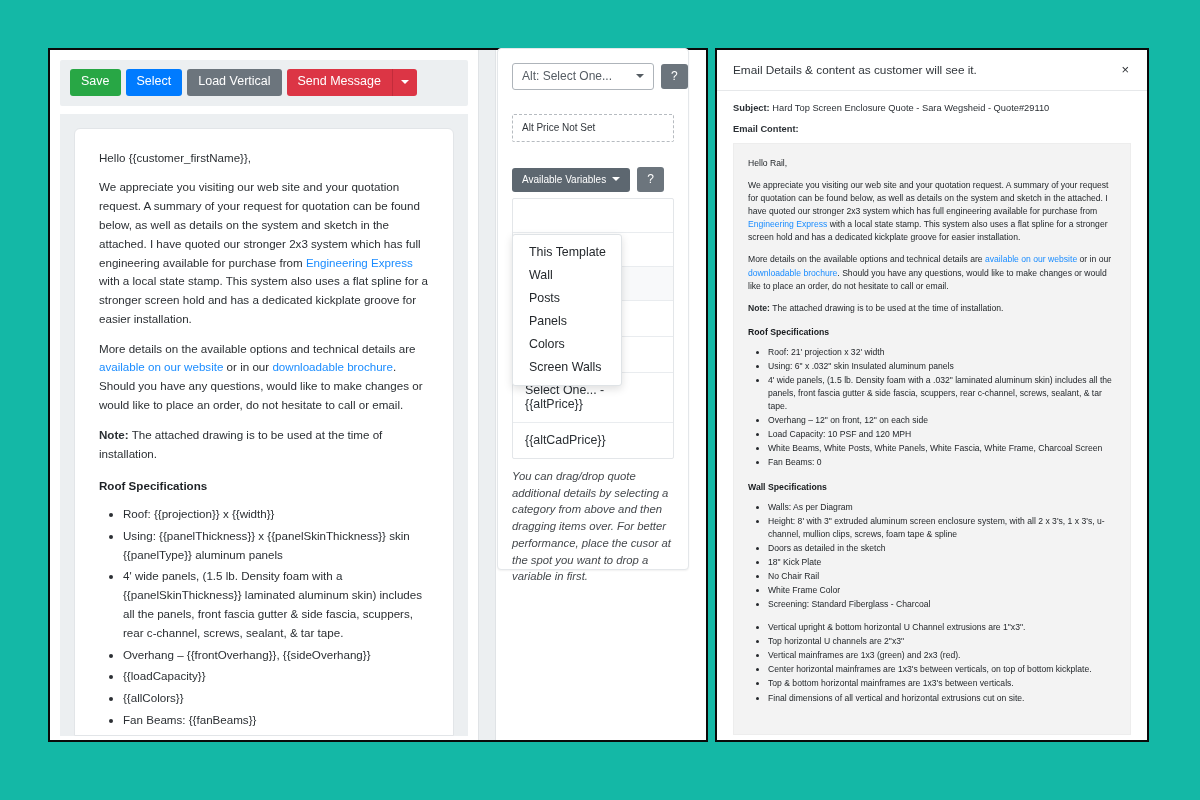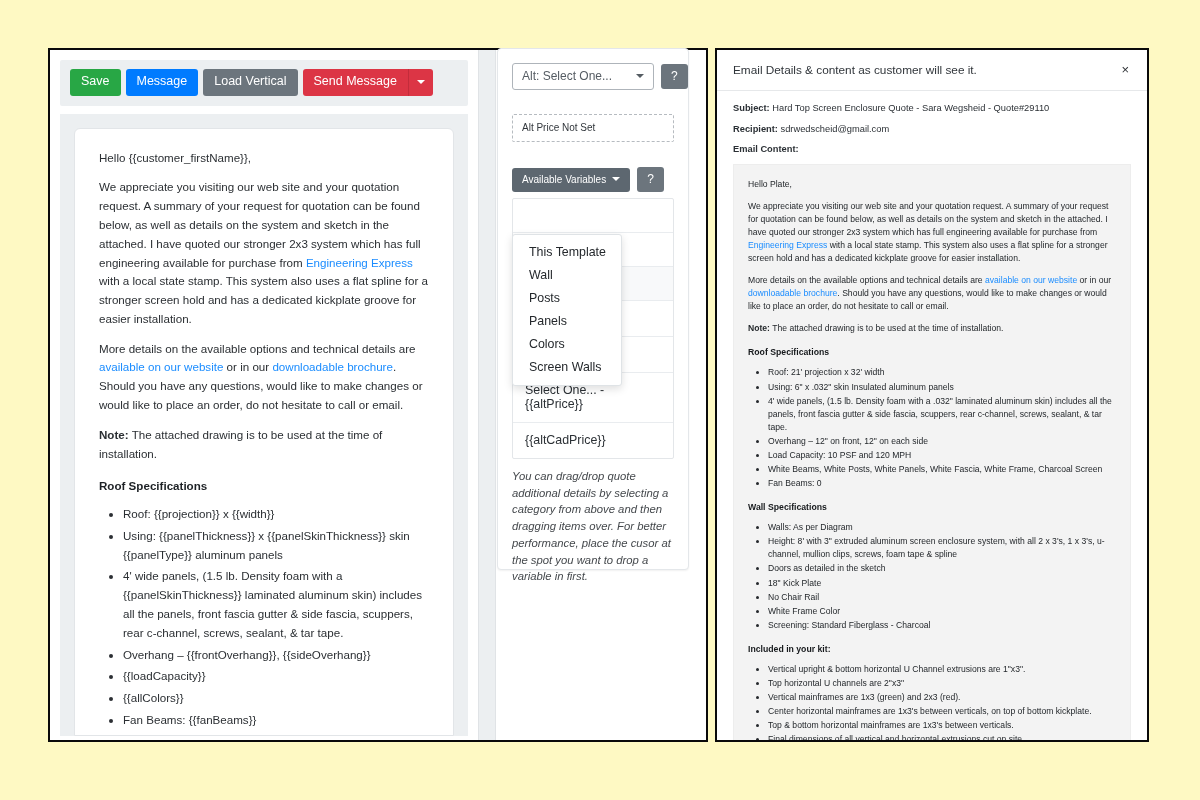--- a/index.html
+++ b/index.html
@@ -7,21 +7,21 @@
   html, body {
     margin: 0; padding: 0;
     width: 1200px; height: 800px;
     background: #ffffff;
     font-family: "Liberation Sans", sans-serif;
     -webkit-font-smoothing: antialiased;
   }
   .screen {
     position: relative;
     width: 1200px; height: 800px;
-    background: #fef9c3;
+    background: #14b8a6;
     overflow: hidden;
   }
 
   
   .left-window {
     position: absolute;
     left: 48px; top: 48px;
     width: 660px; height: 694px;
     background: #ffffff;
     border: 2px solid #0a0a0a;
@@ -279,21 +279,21 @@
 <body>
 
 <div class="screen">
 
   <div class="left-window">
 
     <div class="editor-col">
 
       <div class="toolbar">
         <button class="btn btn-save">Save</button>
-        <button class="btn btn-preview">Message</button>
+        <button class="btn btn-preview">Select</button>
         <button class="btn btn-load">Load Vertical</button>
         <button class="btn btn-send">Send Message</button>
         <button class="btn btn-caret">
           <span class="caret"></span>
         </button>
       </div>
 
       <div class="editor-body-wrap">
         <div class="editor-sheet">
 
@@ -371,27 +371,26 @@
 
     <div class="modal-head">
       <div class="modal-title">Email Details &amp; content as customer will see it.</div>
       <div class="close-x">×</div>
     </div>
 
     <div class="modal-body">
 
       <div class="meta-line"><span class="lab">Subject:</span><span> Hard Top Screen Enclosure Quote - Sara Wegsheid - Quote#29110</span></div>
 
-      <div class="meta-line"><span class="lab">Recipient:</span><span> sdrwedscheid@gmail.com</span></div>
 
       <div class="meta-line"><span class="lab">Email Content:</span></div>
 
       <div class="mail-preview">
 
-        <p>Hello Plate,</p>
+        <p>Hello Rail,</p>
 
         <p><span>We appreciate you visiting our web site and your quotation request. A summary of your request for quotation can be found below, as well as details on the system and sketch in the attached. I have quoted our stronger 2x3 system which has full engineering available for purchase from </span><a class="lnk" href="#">Engineering Express</a><span> with a local state stamp. This system also uses a flat spline for a stronger screen hold and has a dedicated kickplate groove for easier installation.</span></p>
 
         <p><span>More details on the available options and technical details are </span><a class="lnk" href="#">available on our website</a><span> or in our </span><a class="lnk" href="#">downloadable brochure</a><span>. Should you have any questions, would like to make changes or would like to place an order, do not hesitate to call or email.</span></p>
 
         <p><span class="bold">Note:</span><span> The attached drawing is to be used at the time of installation.</span></p>
 
         <h5>Roof Specifications</h5>
         <ul>
             <li>Roof: 21' projection x 32' width</li>
@@ -407,21 +406,20 @@
         <ul>
             <li>Walls: As per Diagram</li>
             <li>Height: 8' with 3" extruded aluminum screen enclosure system, with all 2 x 3's, 1 x 3's, u-channel, mullion clips, screws, foam tape &amp; spline</li>
             <li>Doors as detailed in the sketch</li>
             <li>18" Kick Plate</li>
             <li>No Chair Rail</li>
             <li>White Frame Color</li>
             <li>Screening: Standard Fiberglass - Charcoal</li>
           </ul>
 
-        <h5>Included in your kit:</h5>
         <ul>
             <li>Vertical upright &amp; bottom horizontal U Channel extrusions are 1"x3".</li>
             <li>Top horizontal U channels are 2"x3"</li>
             <li>Vertical mainframes are 1x3 (green) and 2x3 (red).</li>
             <li>Center horizontal mainframes are 1x3's between verticals, on top of bottom kickplate.</li>
             <li>Top &amp; bottom horizontal mainframes are 1x3's between verticals.</li>
             <li>Final dimensions of all vertical and horizontal extrusions cut on site.</li>
           </ul>
 
       </div>

